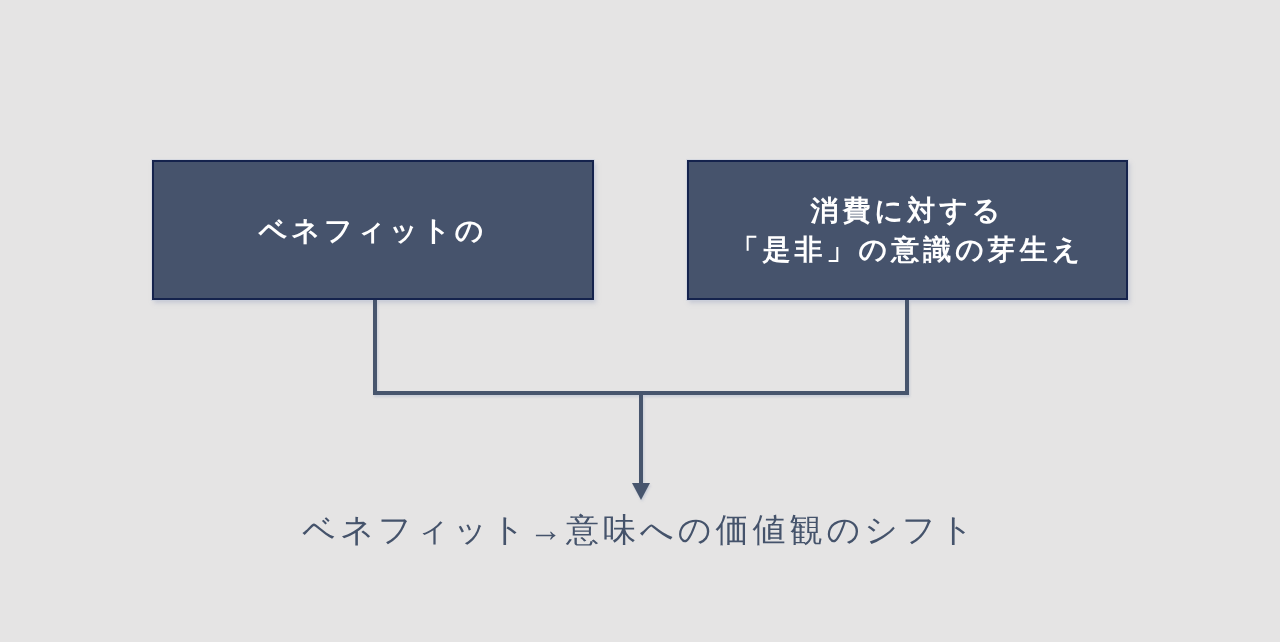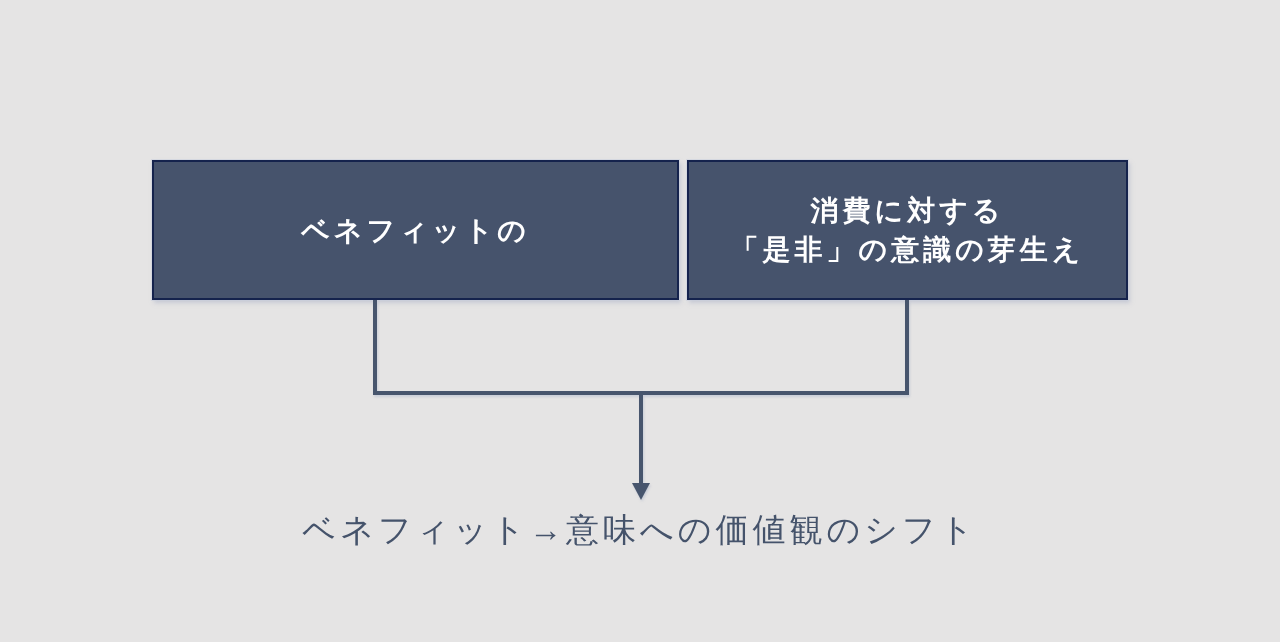--- a/index.html
+++ b/index.html
@@ -27,21 +27,21 @@
     justify-content: center;
     align-items: center;
     color: #ffffff;
     font-size: 28px;
     font-weight: bold;
     letter-spacing: 4px;
     line-height: 39px;
     text-align: center;
     white-space: nowrap;
   }
-  .node-left  { left: 152px; width: 527px; }
+  .node-left  { left: 152px; width: 442px; }
   .node-right { left: 687px; width: 441px; }
   .connector-svg {
     position: absolute;
     left: 0;
     top: 0;
     width: 1280px;
     height: 642px;
     filter: drop-shadow(1px 2px 1px rgba(178,186,204,0.55));
     pointer-events: none;
   }

